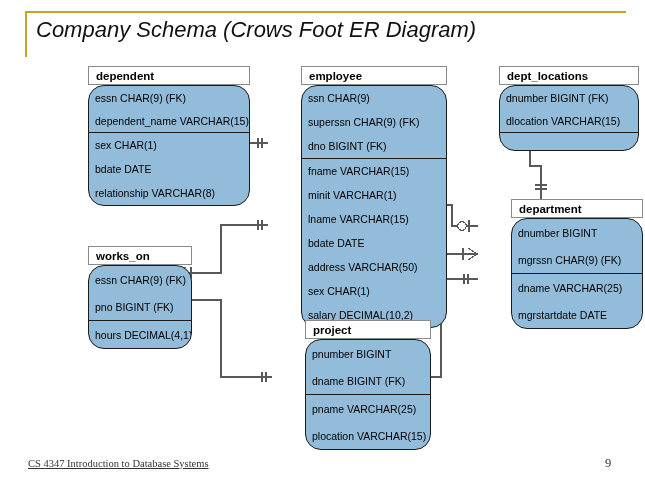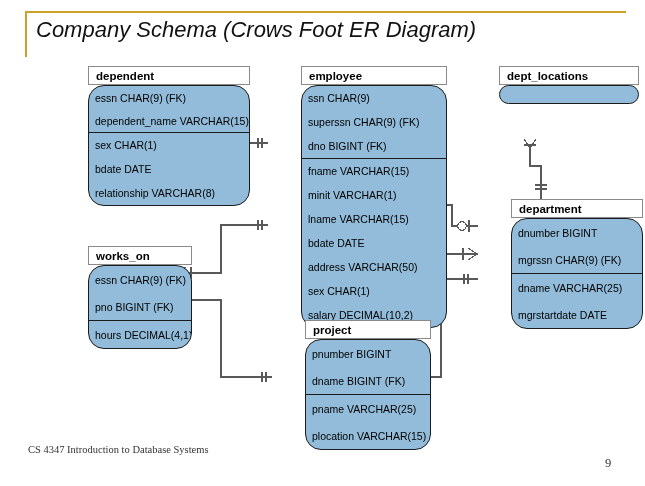--- a/index.html
+++ b/index.html
@@ -56,23 +56,23 @@
   .attr{
     font-size:10.5px;color:#000;
     padding:0 0 0 6px;
     white-space:nowrap;
     display:flex;align-items:center;
   }
   .attr.empty{color:transparent;}
 
   
   #footer-text{
-    position:absolute;left:28px;top:444px;
+    position:absolute;left:28px;top:458px;
     font-family:"Liberation Serif", serif;
-    font-size:10.5px;color:#333;white-space:nowrap;
+    font-size:10.5px;color:#333;white-space:nowrap;text-decoration:underline;
   }
   #page-number{
     position:absolute;left:596px;top:456px;width:24px;
     font-family:"Liberation Serif", serif;
     font-size:12.5px;color:#333;text-align:center;
   }
 </style>
 </head>
 <body>
 
@@ -169,20 +169,24 @@
         <div class="attr" style="height:24px;">address VARCHAR(50)</div>
         <div class="attr" style="height:24px;">sex CHAR(1)</div>
         <div class="attr" style="height:24px;">salary DECIMAL(10,2)</div>
       </div>
     </div>
   </div>
 
   <div class="entity" style="left:466px;top:66px;width:140px;">
     <div class="ttl">dept_locations</div>
     <div class="body">
+      <div class="sect keys">
+        <div class="attr" style="height:23px;">dnumber BIGINT (FK)</div>
+        <div class="attr" style="height:23px;">dlocation VARCHAR(15)</div>
+      </div>
       <div class="sect">
         <div class="attr empty" style="height:17px;"></div>
       </div>
     </div>
   </div>
 
   <div class="entity" style="left:478px;top:199px;width:132px;">
     <div class="ttl">department</div>
     <div class="body">
       <div class="sect keys">

